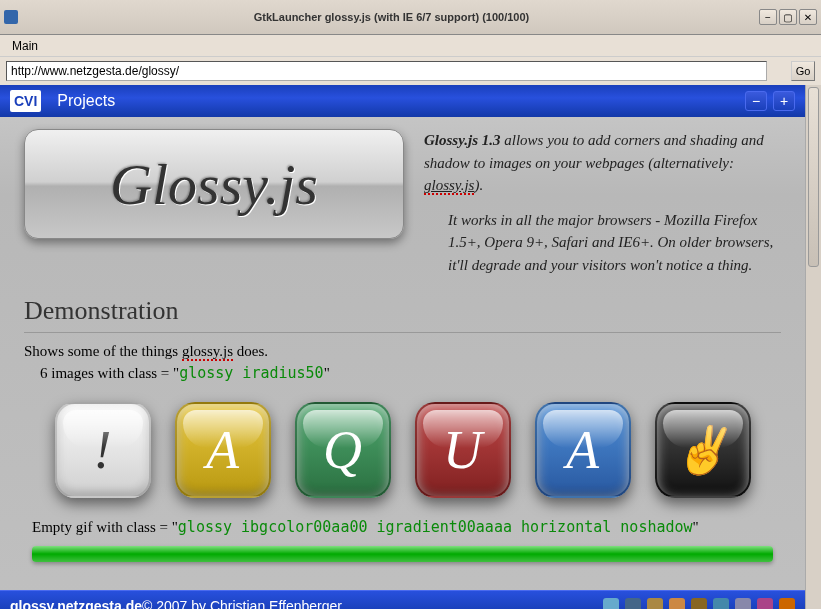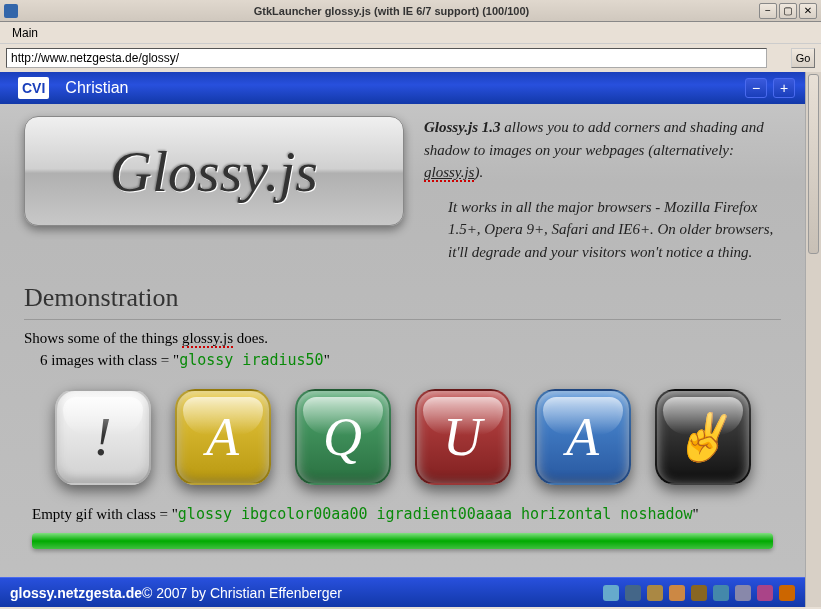--- a/index.html
+++ b/index.html
@@ -1,19 +1,19 @@
 <!DOCTYPE html>
 <html><head>
 <meta charset="utf-8">
 <style>
 * { margin: 0; padding: 0; box-sizing: border-box; }
 body { font-family: sans-serif; width: 821px; height: 609px; overflow: hidden; background: #e8e0d6; }
 
 
-.titlebar { height: 22px; background: linear-gradient(#e0d8ce, #d0c8be); display: flex; align-items: center; padding: 4px 4px; font-size: 11px; border-bottom: 1px solid #888; }
+.titlebar { height: 22px; background: linear-gradient(#e0d8ce, #d0c8be); display: flex; align-items: center; padding: 17px 4px; font-size: 11px; border-bottom: 1px solid #888; }
 .titlebar-icon { width: 14px; height: 14px; background: #36a; border-radius: 2px; margin-right: 6px; }
 .titlebar-title { flex: 1; text-align: center; font-weight: bold; color: #333; }
 .titlebar-buttons { display: flex; gap: 2px; }
 .tbtn { width: 18px; height: 16px; background: linear-gradient(#f0e8de,#d8d0c6); border: 1px solid #888; border-radius: 2px; display: flex; align-items: center; justify-content: center; font-size: 10px; cursor: pointer; }
 
 
 .menubar { height: 22px; background: #e8e0d6; border-bottom: 1px solid #ccc; padding: 2px 6px; font-size: 12px; display: flex; align-items: center; }
 .menuitem { padding: 2px 6px; cursor: pointer; }
 
 
@@ -23,21 +23,21 @@
 
 
 .content-wrap { position: relative; height: calc(609px - 22px - 22px - 30px); background: #b8b8b8; overflow: hidden; }
 .scrollbar { position: absolute; right: 0; top: 0; width: 16px; bottom: 0; background: #d8d0c6; border-left: 1px solid #aaa; }
 .scrollthumb { position: absolute; left: 2px; right: 2px; top: 2px; height: 180px; background: linear-gradient(#e8e0d6,#c8c0b6); border: 1px solid #999; border-radius: 3px; }
 
 .page { margin: 0 16px 0 0; background: linear-gradient(#cacaca,#b8b8b8 20%, #c0c0c0); min-height: 100%; padding-bottom: 60px; }
 
 
 .bluebar { background: linear-gradient(#1a3fbb,#2850dd 40%,#1238a8); height: 32px; display: flex; align-items: center; padding: 0 10px; color: #fff; }
-.cvi-logo { background: #fff; color: #1a3fbb; font-weight: bold; font-size: 14px; padding: 3px 4px; border-radius: 2px; margin-right: 16px; margin-left: 8px; }
+.cvi-logo { background: #fff; color: #1a3fbb; font-weight: bold; font-size: 14px; padding: 3px 4px; border-radius: 2px; margin-right: 16px; }
 .projects-link { color: #fff; font-size: 16px; text-decoration: none; cursor: pointer; }
 .bluebar-right { margin-left: auto; display: flex; gap: 6px; }
 .sq-btn { width: 22px; height: 20px; background: linear-gradient(#3a5add,#1a3fbb); border: 1px solid #4a6aee; border-radius: 3px; color: #fff; display: flex; align-items: center; justify-content: center; font-size: 14px; cursor: pointer; }
 
 
 .main { padding: 12px 24px; }
 .intro { display: flex; gap: 20px; align-items: flex-start; margin-bottom: 20px; }
 .logo-tile { width: 380px; height: 110px; background: linear-gradient(#f0f0f0,#d0d0d0 48%, #b0b0b0 52%, #c8c8c8); border-radius: 14px; border: 1px solid #888; display: flex; align-items: center; justify-content: center; box-shadow: 0 4px 10px rgba(0,0,0,.4); flex-shrink: 0; }
 .logo-text { font-family: Georgia, serif; font-style: italic; font-size: 58px; color: #333; text-shadow: 1px 1px 0 #fff, -1px -1px 2px rgba(0,0,0,.3); }
 .intro-text { font-family: Georgia, serif; font-style: italic; font-size: 15px; line-height: 1.5; color: #222; }
@@ -90,21 +90,21 @@
 <div class="addressbar">
   <input class="address-input" value="http://www.netzgesta.de/glossy/" style="">
   <button class="go-btn">Go</button>
 </div>
 
 <div class="content-wrap">
   <div class="page">
 
     <div class="bluebar">
       <span class="cvi-logo">CVI</span>
-      <a class="projects-link">Christian</a>
+      <a class="projects-link">Projects</a>
       <div class="bluebar-right">
         <div class="sq-btn">−</div>
         <div class="sq-btn">+</div>
       </div>
     </div>
 
     <div class="main">
       <div class="intro">
         <div class="logo-tile">
           <span class="logo-text">Glossy.js</span>

